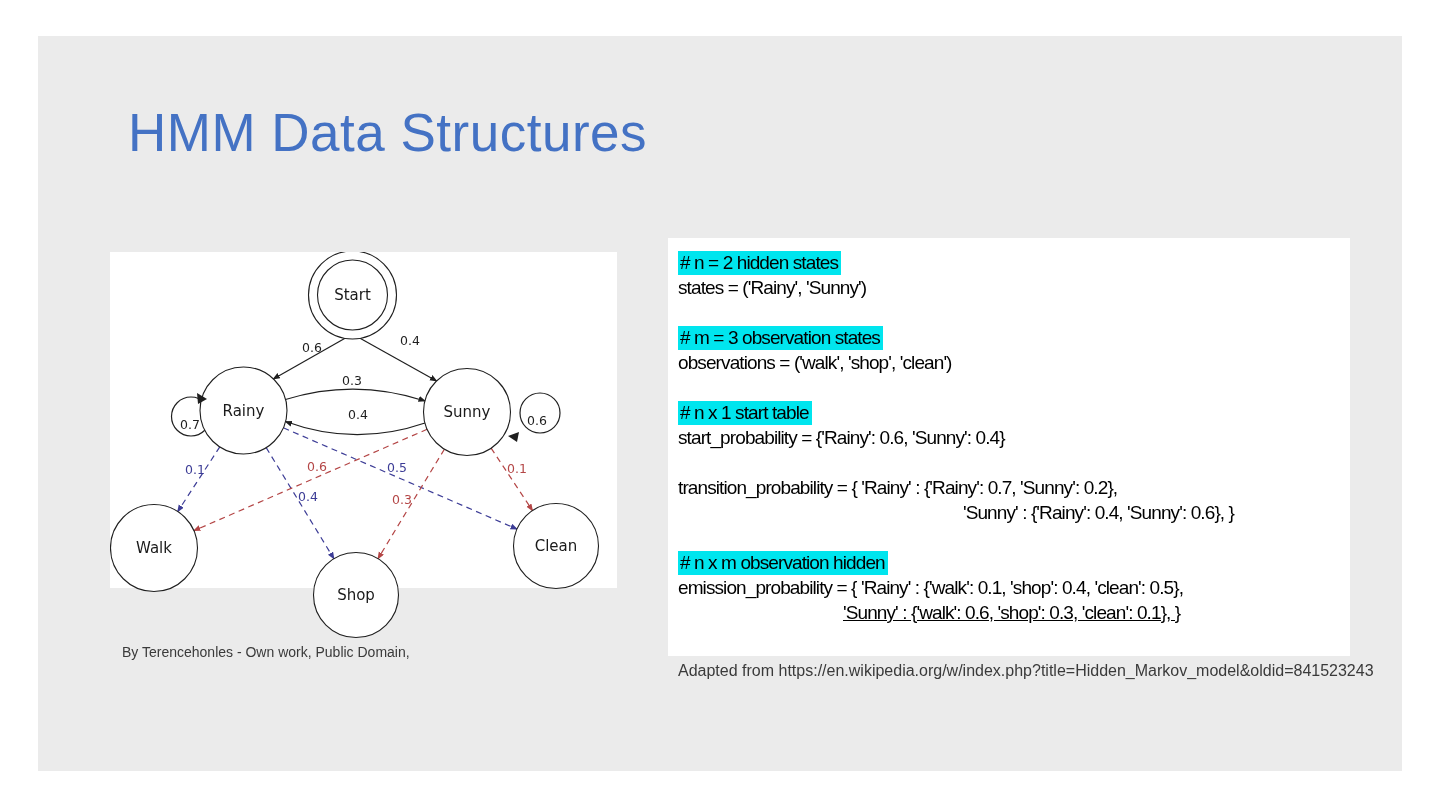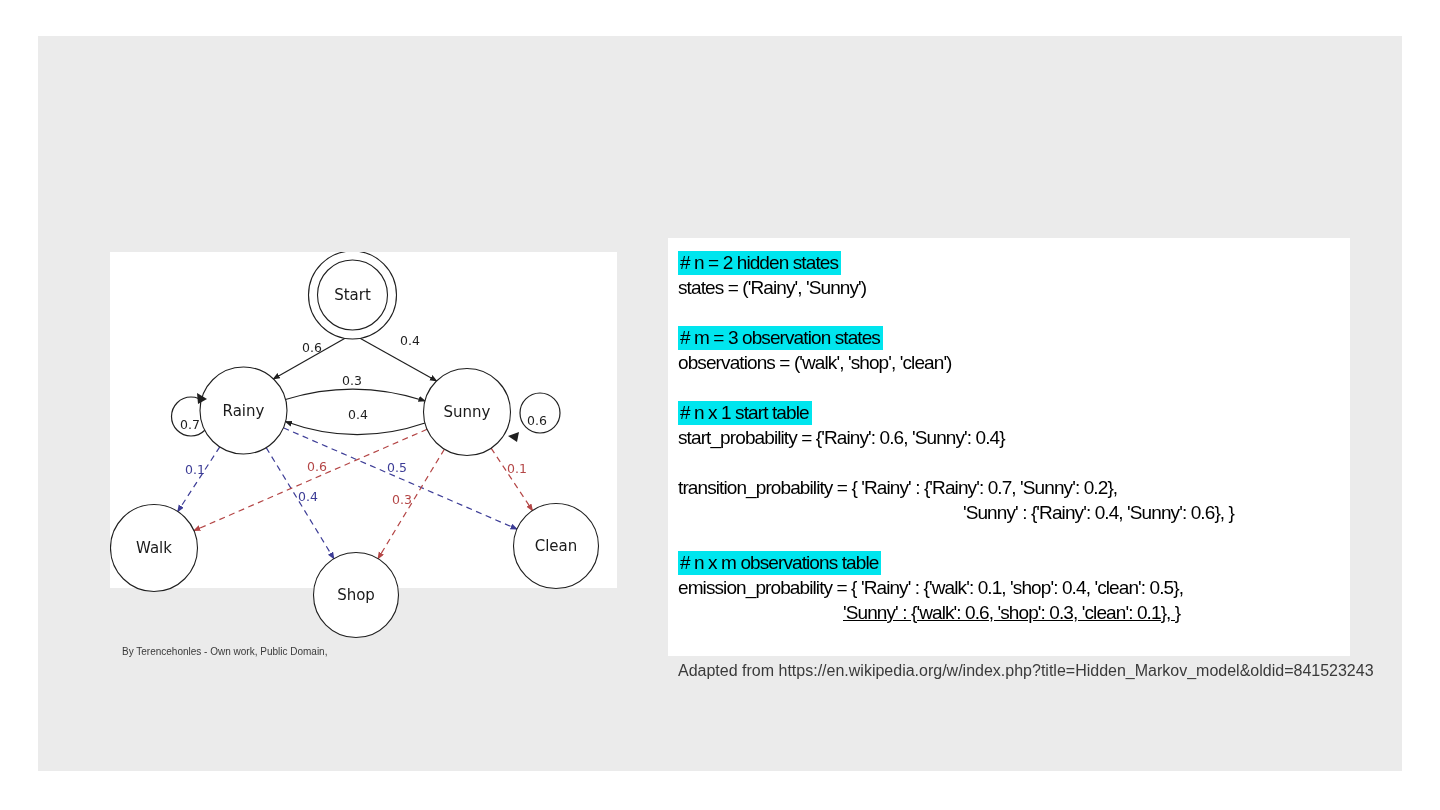--- a/index.html
+++ b/index.html
@@ -3,32 +3,33 @@
 <meta charset="utf-8">
 <style>
   html,body{margin:0;padding:0;background:#ffffff;width:1440px;height:810px;overflow:hidden;}
   .canvas{position:relative;width:1440px;height:810px;background:#ffffff;font-family:"Liberation Sans",sans-serif;}
   .slide{position:absolute;left:38px;top:36px;width:1364px;height:735px;background:var(--slide-bg,#EBEBEB);}
   .title{position:absolute;left:90px;top:66px;margin:0;font-size:53px;font-weight:300;letter-spacing:0.5px;color:var(--title-color,#4472C4);font-family:"Liberation Sans",sans-serif;}
   .diagram-panel{position:absolute;left:72px;top:216px;width:507px;height:336px;background:#ffffff;}
   .diagram-panel svg{display:block;width:507px;height:388px;}
   .node-label{font-family:"DejaVu Sans",sans-serif;font-size:15px;fill:#1a1a1a;}
   .edge-label{font-family:"DejaVu Sans",sans-serif;font-size:12.5px;}
-  .diagram-caption{position:absolute;left:84px;top:608px;font-size:10px;line-height:16px;color:#3a3a3a;}
+  .diagram-caption{position:absolute;left:84px;top:608px;font-size:14px;line-height:16px;color:#3a3a3a;}
   .code-panel{position:absolute;left:630px;top:202px;width:682px;height:418px;background:#ffffff;box-sizing:border-box;padding:12px 0 0 10px;}
   .code-line{font-family:"Liberation Sans",sans-serif;font-size:19px;letter-spacing:-0.9px;line-height:25px;height:25px;white-space:pre;color:#000000;}
   .code-line .hl{background:var(--hl,#00E5EE);padding:1px 3px 2px 2px;}
   .code-caption{position:absolute;left:640px;top:626px;font-size:16px;color:#3a3a3a;}
 </style>
 </head>
 <body>
 
 <div class="canvas">
   <div class="slide">
 
+    <h1 class="title">HMM Data Structures</h1>
 
     <div class="diagram-panel">
       <svg id="hmm-svg" viewBox="0 0 507 388">
         <defs>
           <marker id="arrow-black" markerWidth="8" markerHeight="7" refX="6.5" refY="3" orient="auto" markerUnits="userSpaceOnUse">
             <polygon points="0,0 7.5,3 0,6" class="mk-black" fill="#1F1F1F"></polygon>
           </marker>
           <marker id="arrow-blue" markerWidth="8" markerHeight="7" refX="6.5" refY="3" orient="auto" markerUnits="userSpaceOnUse">
             <polygon points="0,0 7.5,3 0,6" class="mk-blue" fill="#3C3C96"></polygon>
           </marker>
@@ -94,21 +95,21 @@
         <div class="code-line">&nbsp;</div>
         <div class="code-line"><span class="hl"># m = 3 observation states</span></div>
         <div class="code-line">observations = ('walk', 'shop', 'clean')</div>
         <div class="code-line">&nbsp;</div>
         <div class="code-line"><span class="hl"># n x 1 start table</span></div>
         <div class="code-line">start_probability = {'Rainy': 0.6, 'Sunny': 0.4}</div>
         <div class="code-line">&nbsp;</div>
         <div class="code-line">transition_probability = { 'Rainy' : {'Rainy': 0.7, 'Sunny': 0.2},</div>
         <div class="code-line" style="padding-left: 169px; text-align: center;">'Sunny' : {'Rainy': 0.4, 'Sunny': 0.6}, }</div>
         <div class="code-line">&nbsp;</div>
-        <div class="code-line"><span class="hl"># n x m observations table</span></div>
+        <div class="code-line"><span class="hl"># n x m observation hidden</span></div>
         <div class="code-line">emission_probability = { 'Rainy' : {'walk': 0.1, 'shop': 0.4, 'clean': 0.5},</div>
         <div class="code-line" style="padding-left: 165px; text-decoration: underline;">'Sunny' : {'walk': 0.6, 'shop': 0.3, 'clean': 0.1}, }</div>
       </div>
 
     <div class="code-caption">Adapted from https://en.wikipedia.org/w/index.php?title=Hidden_Markov_model&amp;oldid=841523243</div>
 
   </div>
 </div>
 
 </body></html>

